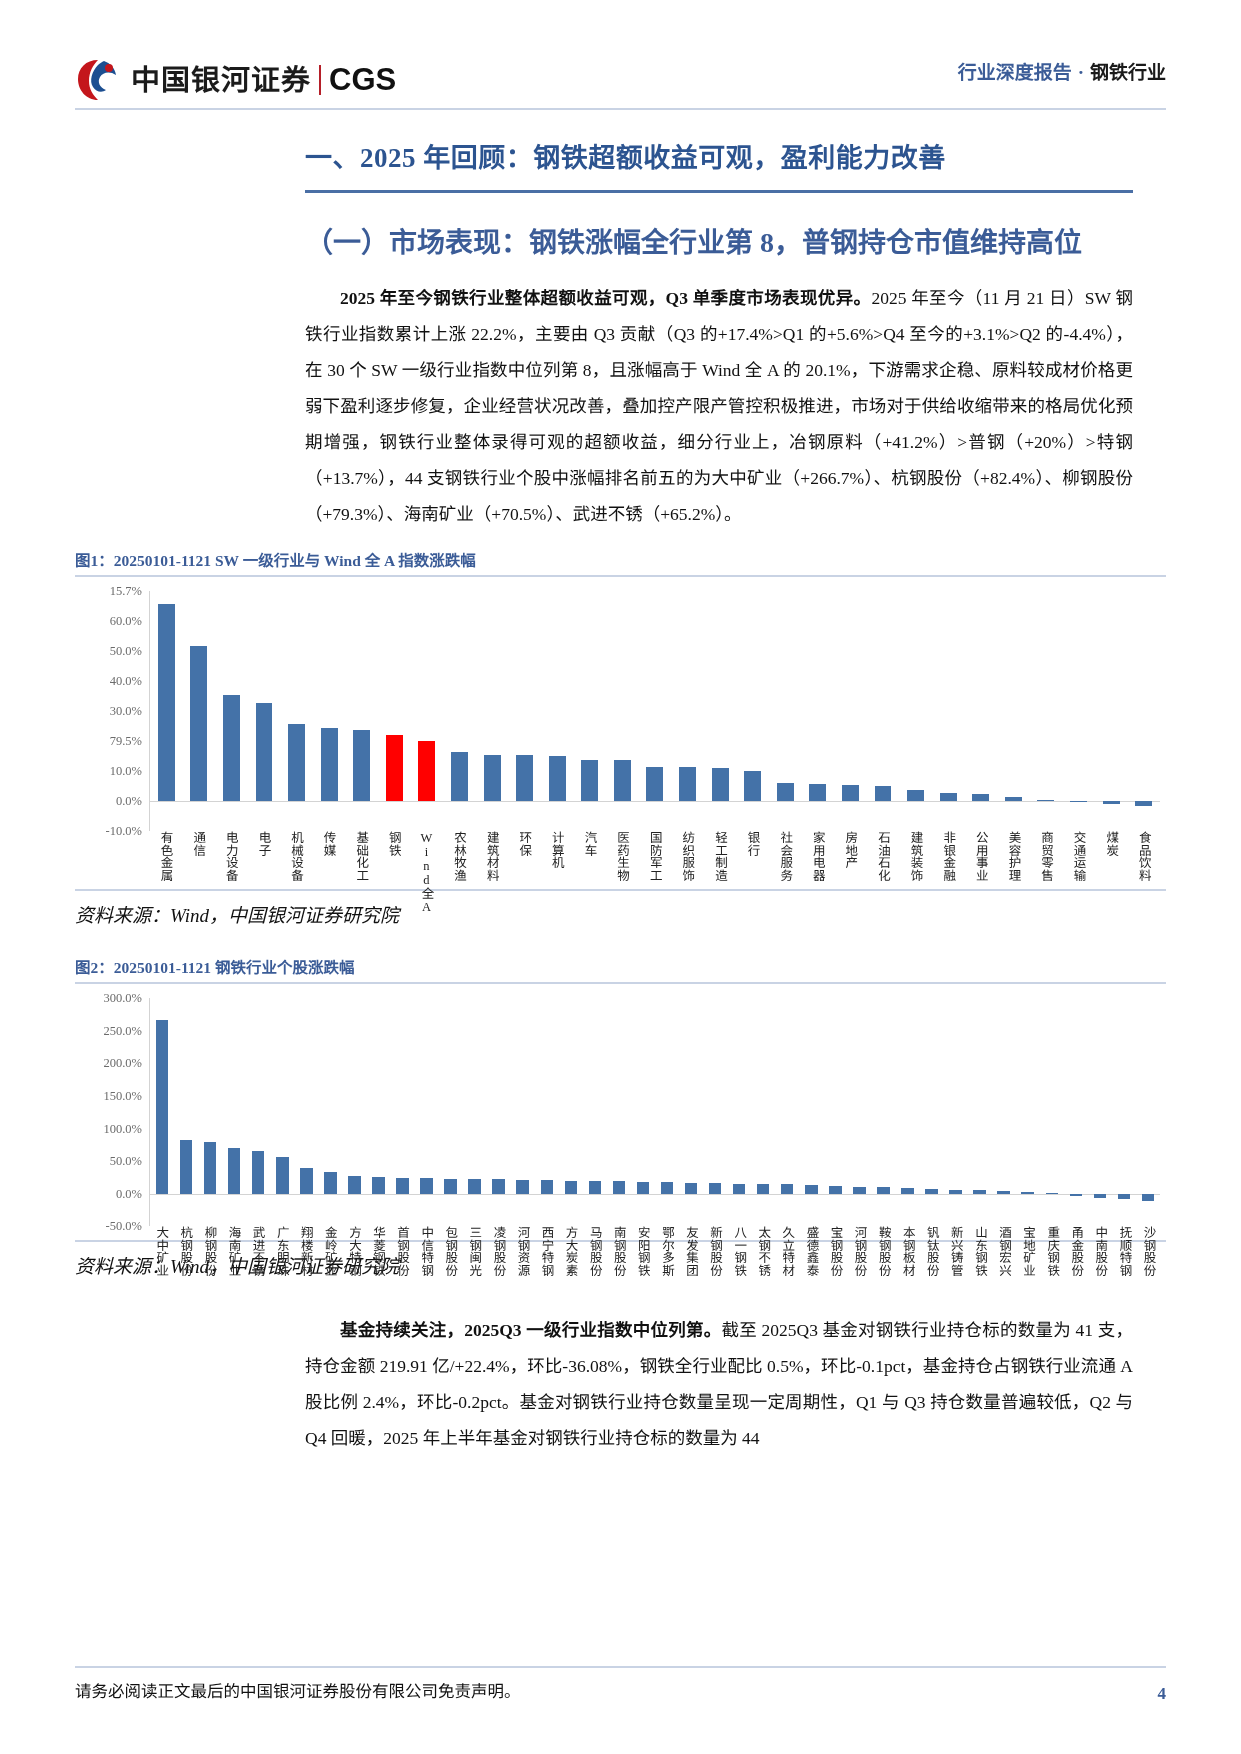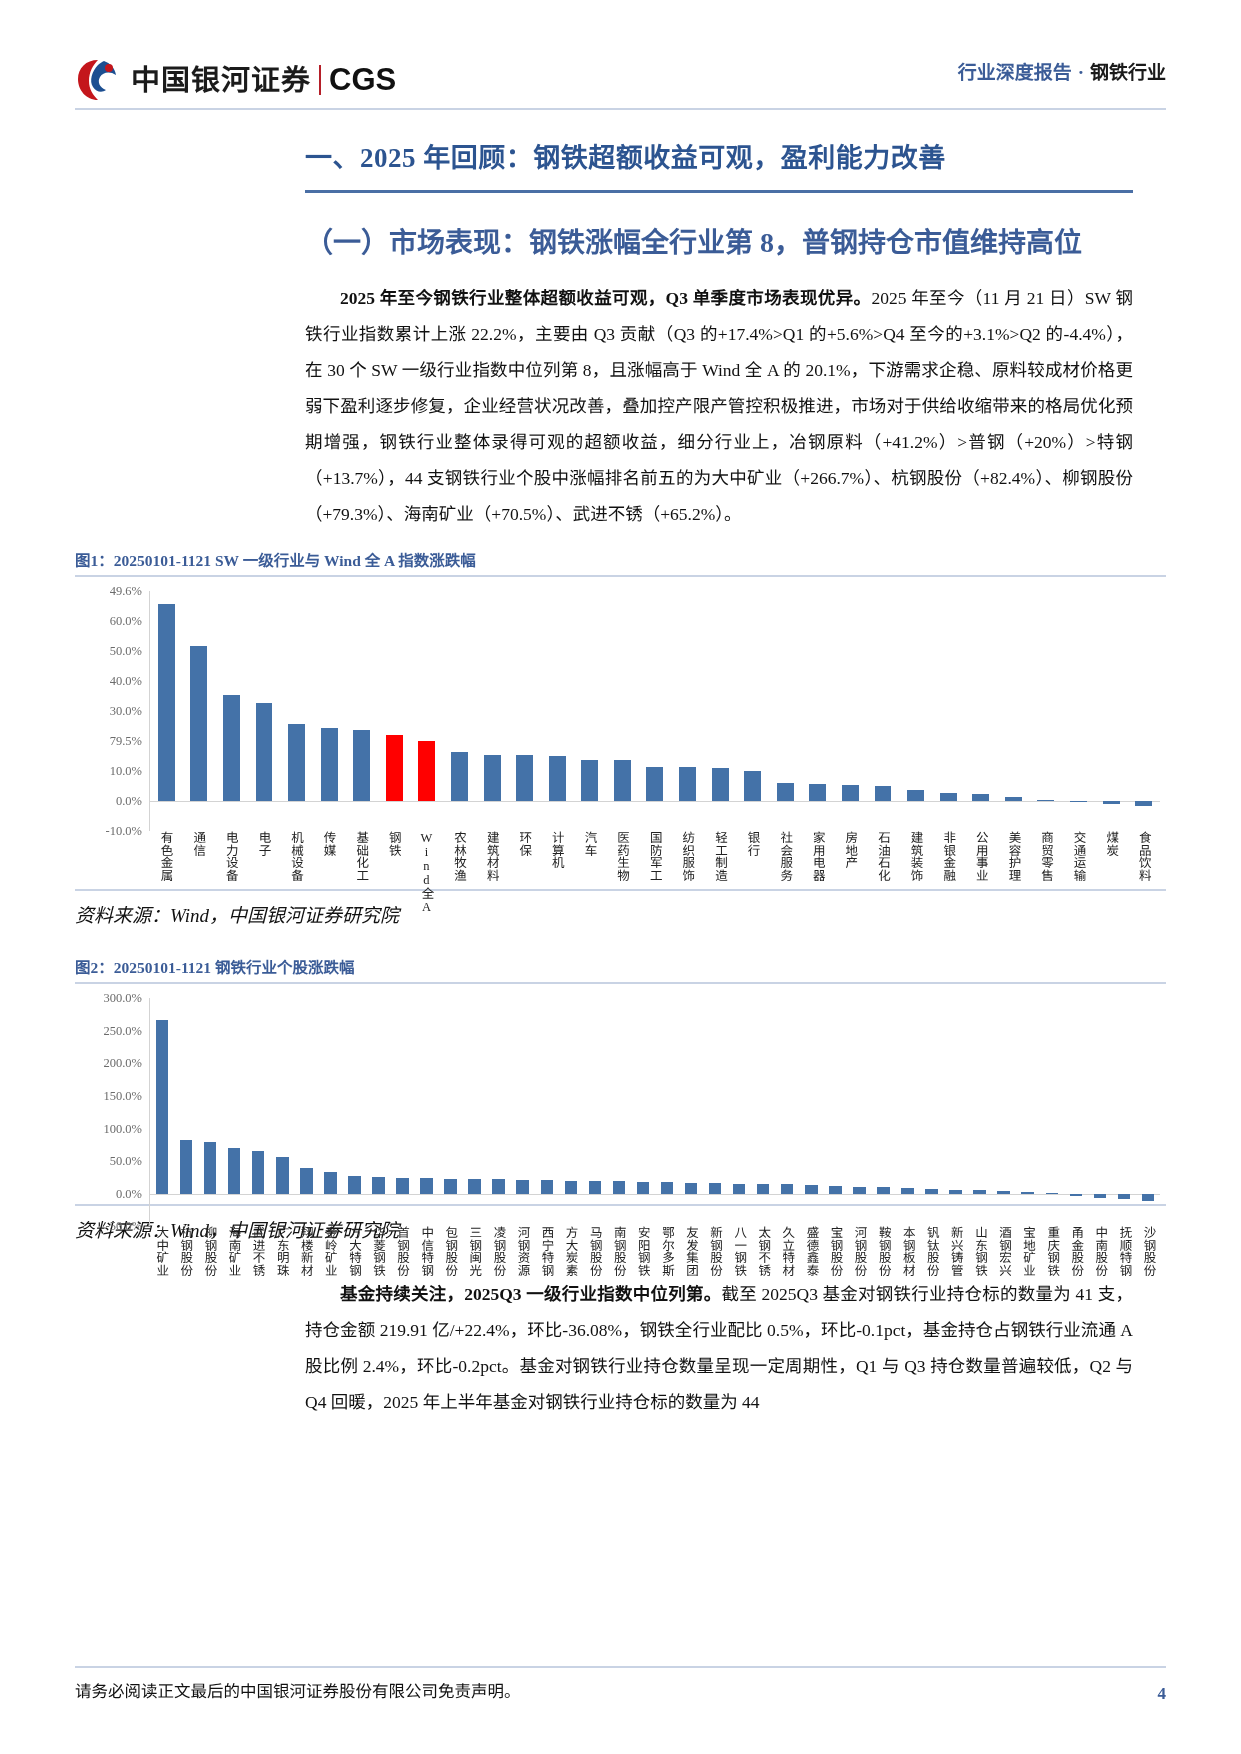--- a/index.html
+++ b/index.html
@@ -207,21 +207,21 @@
 
     <div class="figure">
       <div class="fig-caption">
         <span class="num">图1：</span><span>20250101-1121 SW 一级行业与 Wind 全 A 指数涨跌幅</span>
       </div>
       <div class="fig-rule-top"></div>
 
       <div class="chart" id="chart1" style="height:312px;">
         <div class="chart-body" style="height:240px;">
           <div class="y-axis">
-              <div class="y-tick" style="top: 0%;">49.6%</div>
+              <div class="y-tick" style="top: 0%;">15.7%</div>
               <div class="y-tick" style="top: 12.5%;">60.0%</div>
               <div class="y-tick" style="top: 25%;">50.0%</div>
               <div class="y-tick" style="top: 37.5%;">40.0%</div>
               <div class="y-tick" style="top: 50%;">30.0%</div>
               <div class="y-tick" style="top: 62.5%;">79.5%</div>
               <div class="y-tick" style="top: 75%; margin-left: 40px;">10.0%</div>
               <div class="y-tick" style="top: 87.5%;">0.0%</div>
               <div class="y-tick" style="top: 100%;">-10.0%</div>
             </div>
           <div class="plot">
@@ -423,21 +423,21 @@
       <div class="fig-rule-bottom"></div>
       <div class="fig-source">资料来源：Wind，中国银河证券研究院</div>
     </div>
 
     <div class="figure" style="margin-top:28px;">
       <div class="fig-caption">
         <span class="num">图2：</span><span>20250101-1121 钢铁行业个股涨跌幅</span>
       </div>
       <div class="fig-rule-top"></div>
 
-      <div class="chart" id="chart2" style="height:220px;">
+      <div class="chart" id="chart2" style="height:256px;">
         <div class="chart-body" style="height:228px;">
           <div class="y-axis">
               <div class="y-tick" style="top: 0%;">300.0%</div>
               <div class="y-tick" style="top: 14.2857%;">250.0%</div>
               <div class="y-tick" style="top: 28.5714%;">200.0%</div>
               <div class="y-tick" style="top: 42.8571%;">150.0%</div>
               <div class="y-tick" style="top: 57.1429%;">100.0%</div>
               <div class="y-tick" style="top: 71.4286%;">50.0%</div>
               <div class="y-tick" style="top: 85.7143%;">0.0%</div>
               <div class="y-tick" style="top: 100%; text-align: right;">-50.0%</div>

